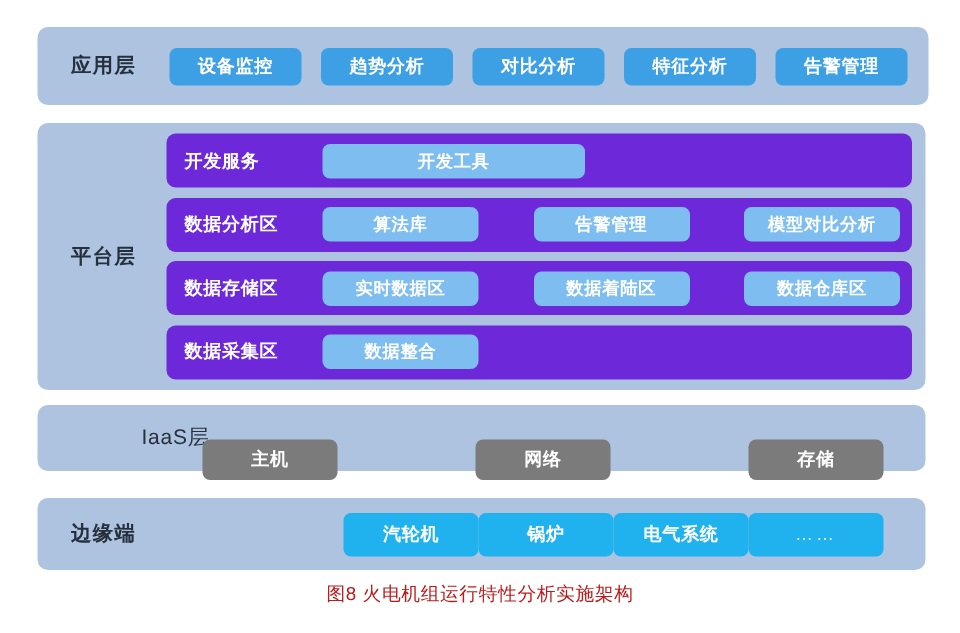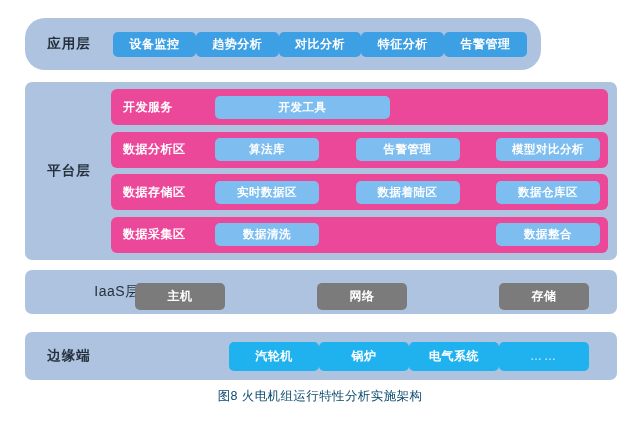--- a/index.html
+++ b/index.html
@@ -51,23 +51,22 @@
     font-weight: normal;
     letter-spacing: 0.5px;
     font-size: 14px;
     padding-left: 48px;
   }
 
   
   #layer-app {
     left: 25px;
     top: 18px;
-    width: 516px;
+    width: 594px;
     height: 52px;
-    border-radius: 20px;
   }
   .app-boxes {
     position: absolute;
     left: 88px;
     top: 0;
     right: 14px;
     height: 100%;
     display: flex;
     align-items: center;
     justify-content: space-between;
@@ -103,21 +102,21 @@
     left: 86px;
     top: 7px;
     width: 497px;
     height: 164px;
     display: flex;
     flex-direction: column;
     justify-content: space-between;
   }
   .prow {
     height: 36px;
-    background: #ec4899;
+    background: #6d28d9;
     border-radius: 6px;
     position: relative;
     display: flex;
     align-items: center;
   }
   .prow-label {
     width: 104px;
     flex: 0 0 104px;
     text-align: left;
     padding-left: 12px;
@@ -160,21 +159,21 @@
   
   #layer-iaas {
     left: 25px;
     top: 270px;
     width: 592px;
     height: 44px;
   }
   .iaas-boxes {
     position: absolute;
     left: 110px;
-    top: 4px;
+    top: 14px;
     right: 28px;
     height: 100%;
     display: flex;
     align-items: center;
     justify-content: space-between;
   }
   .iaas-box {
     width: 90px;
     height: 27px;
     background: #7b7b7b;
@@ -227,21 +226,21 @@
   }
 
   
   #caption {
     position: absolute;
     left: 0;
     top: 388px;
     width: 640px;
     text-align: center;
     font-size: 12.5px;
-    color: #0c4a6e;
+    color: #b91c1c;
     letter-spacing: 0.4px;
     white-space: nowrap;
   }
 </style>
 </head>
 <body>
 
 <div id="figure">
 
   <div class="layer" id="layer-app">
@@ -276,21 +275,20 @@
           <div class="prow-label">数据存储区</div>
           <div class="prow-items">
             <div class="pbox">实时数据区</div>
             <div class="pbox">数据着陆区</div>
             <div class="pbox">数据仓库区</div>
           </div>
         </div>
         <div class="prow" data-row="3">
           <div class="prow-label">数据采集区</div>
           <div class="prow-items">
-            <div class="pbox">数据清洗</div>
             <div class="pbox">数据整合</div>
           </div>
         </div>
       </div>
   </div>
 
   <div class="layer" id="layer-iaas">
     <div class="layer-title latin">IaaS层</div>
     <div class="iaas-boxes">
         <div class="iaas-box">主机</div>

